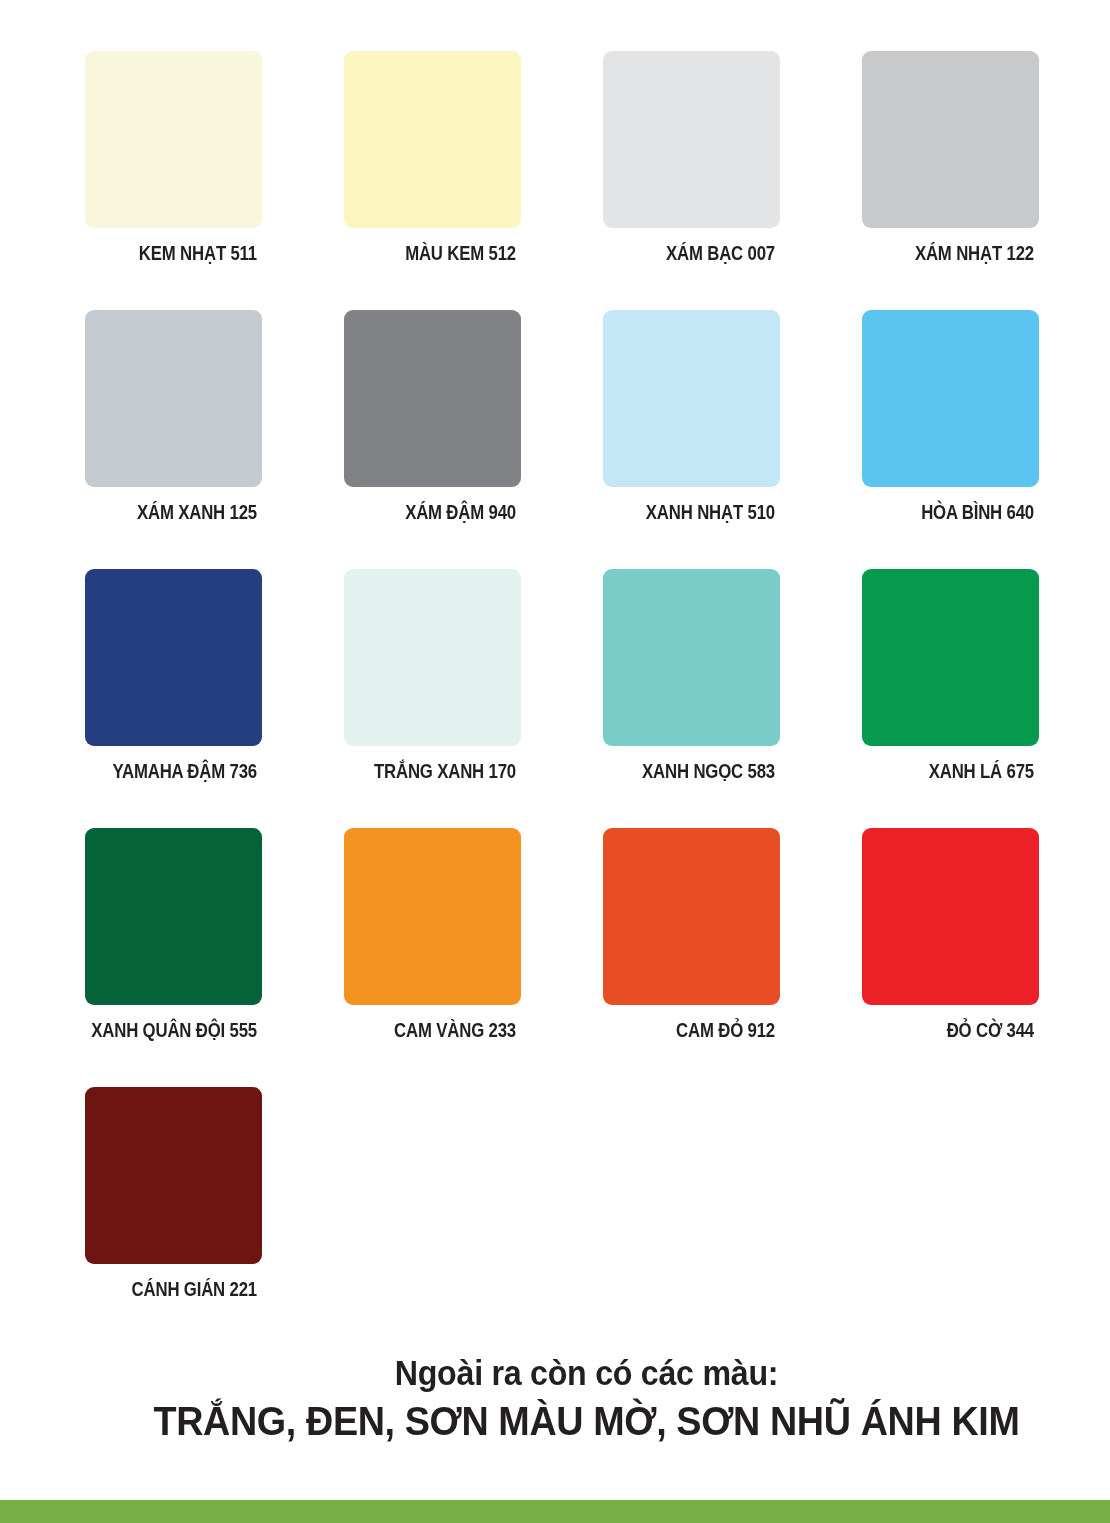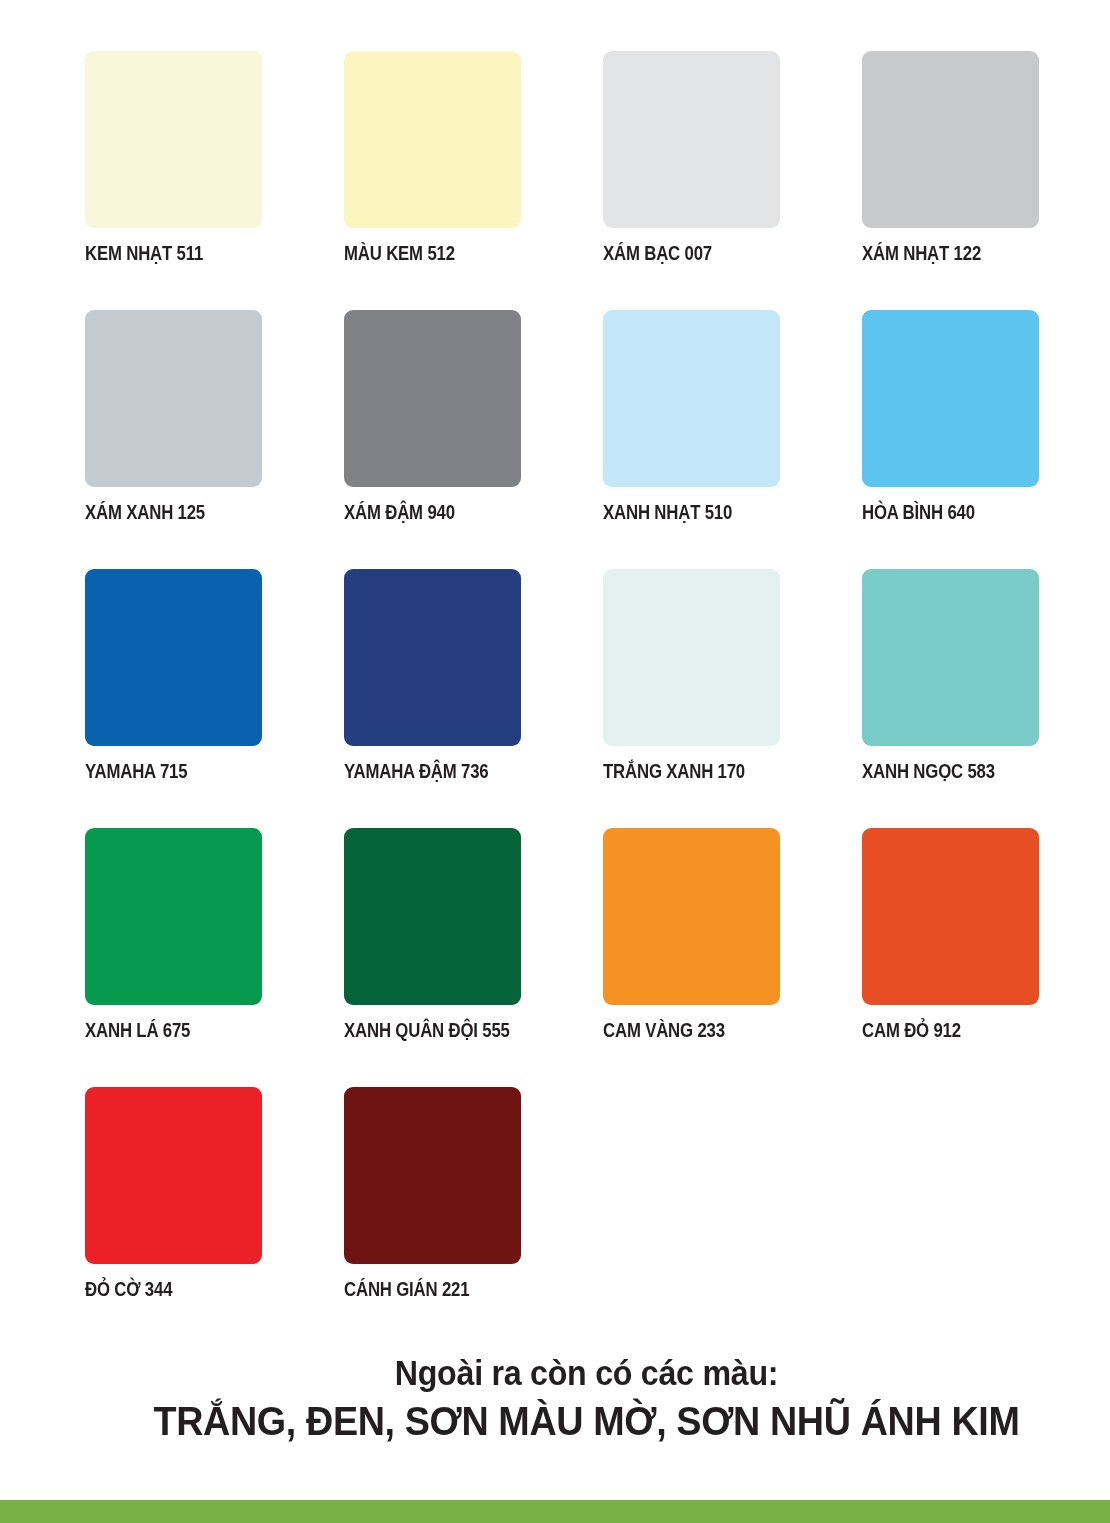--- a/index.html
+++ b/index.html
@@ -27,20 +27,21 @@
   #swatch-grid {
     position: absolute;
     left: 85px;
     top: 51px;
     width: 954px;
     display: grid;
     grid-template-columns: repeat(4, 177px);
     grid-column-gap: 82px;
     grid-row-gap: 0px;
     grid-auto-rows: 259px;
+    text-align: right;
   }
 
   .swatch-cell {
     width: 177px;
     height: 259px;
     position: relative;
   }
 
   .swatch-chip {
     width: 177px;
@@ -141,24 +142,20 @@
       </div>
       <div class="swatch-cell">
         <div class="swatch-chip" style="background-color: rgb(196, 231, 248);"></div>
         <div class="swatch-label">XANH NHẠT 510</div>
       </div>
       <div class="swatch-cell">
         <div class="swatch-chip" style="background-color: rgb(91, 196, 239);"></div>
         <div class="swatch-label">HÒA BÌNH 640</div>
       </div>
       <div class="swatch-cell">
-        <div class="swatch-chip" style="background-color: rgb(10, 97, 174);"></div>
-        <div class="swatch-label">YAMAHA 715</div>
-      </div>
-      <div class="swatch-cell">
         <div class="swatch-chip" style="background-color: rgb(36, 62, 128);"></div>
         <div class="swatch-label">YAMAHA ĐẬM 736</div>
       </div>
       <div class="swatch-cell">
         <div class="swatch-chip" style="background-color: rgb(228, 242, 239);"></div>
         <div class="swatch-label">TRẮNG XANH 170</div>
       </div>
       <div class="swatch-cell">
         <div class="swatch-chip" style="background-color: rgb(122, 204, 200);"></div>
         <div class="swatch-label">XANH NGỌC 583</div>

